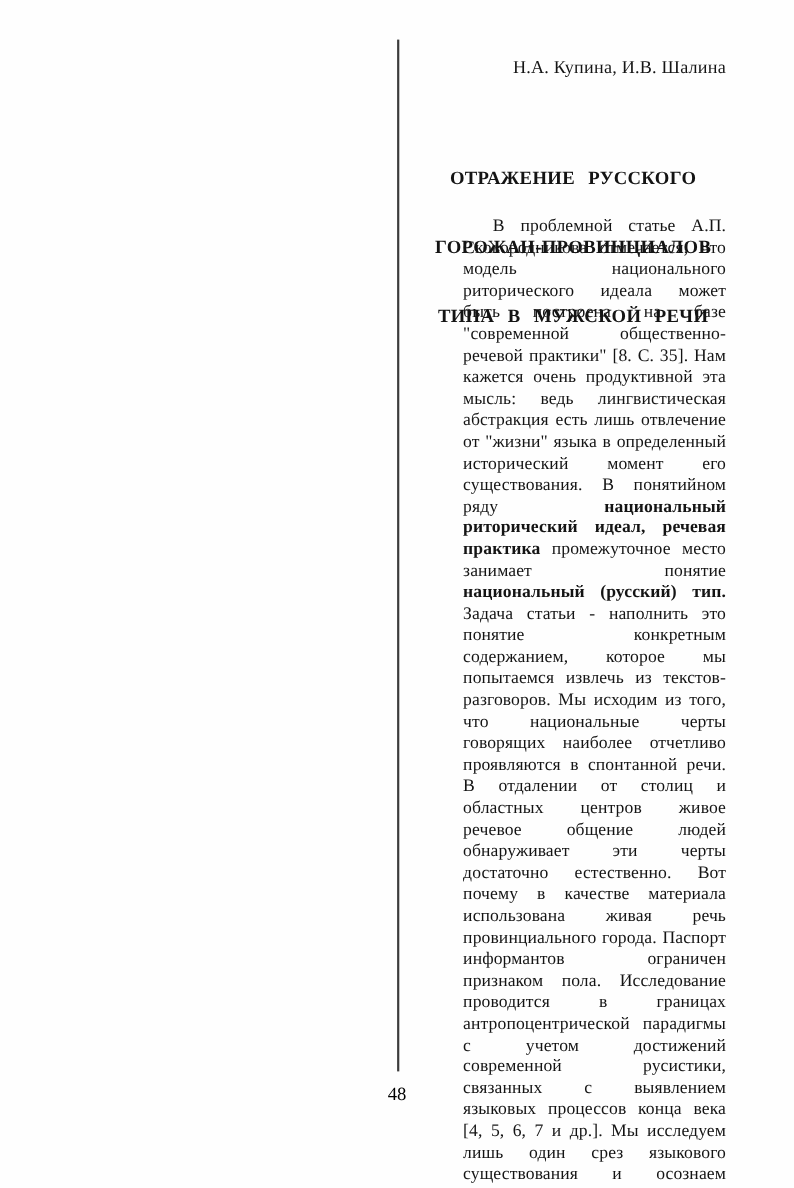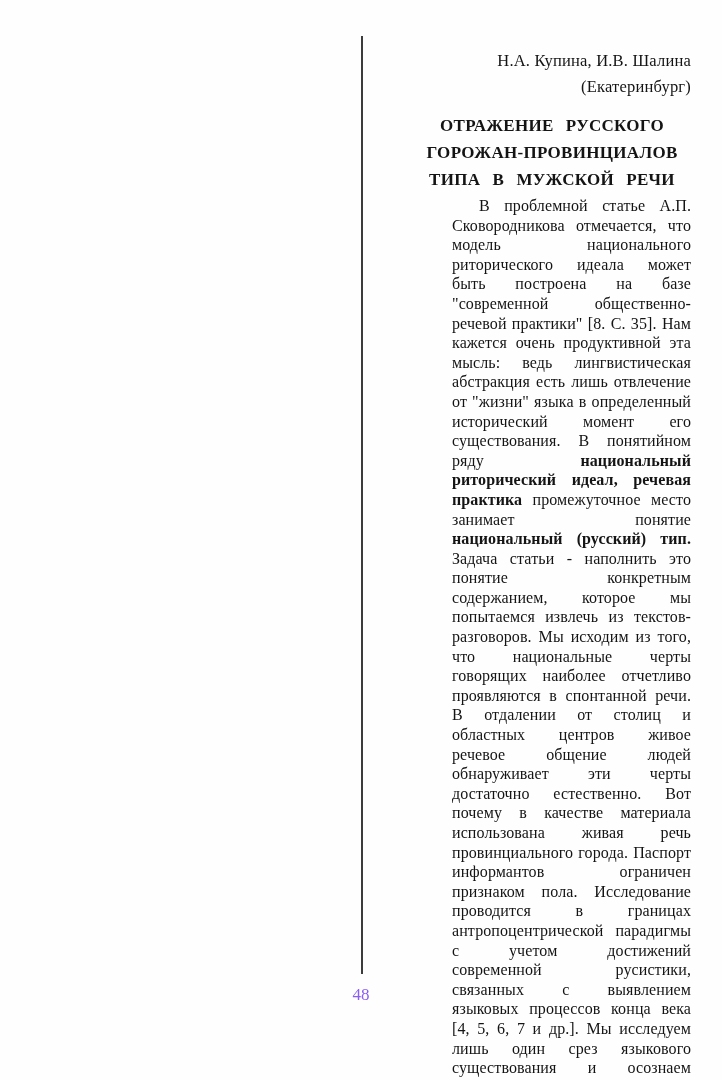--- a/index.html
+++ b/index.html
@@ -20,21 +20,21 @@
     position: absolute;
     left: 361px;
     top: 36px;
     width: 1.5px;
     height: 938px;
     background: #3c3c3c;
   }
 
   .column {
     position: absolute;
-    left: 413px;
+    left: 382px;
     top: 0;
     width: 278px;
     height: 1080px;
   }
 
   .authors {
     position: absolute;
     top: 48px;
     left: 0;
     right: 0;
@@ -51,20 +51,21 @@
     right: 0;
     font-weight: bold;
     font-size: 17px;
     line-height: 27px;
   }
   .title-line {
     text-align: center;
     word-spacing: 0.45em;
     letter-spacing: 0.3px;
     white-space: nowrap;
+    margin-top: 36px;
   }
 
   .body-text {
     position: absolute;
     top: 196px;
     left: 0;
     right: 0;
     margin-left: 39px;
   }
   .para {
@@ -77,35 +78,34 @@
   }
   .para b { font-weight: bold; }
 
   .page-number {
     position: absolute;
     top: 985px;
     left: 0;
     width: 722px;
     text-align: center;
     font-size: 17px;
-    color: #8b5cf6;
+    color: #000000;
   }
 </style>
 </head>
 <body>
 
 <div class="page">
 
   <div class="vrule"></div>
 
   <div class="column">
 
     <div class="authors">
       <div>Н.А. Купина, И.В. Шалина</div>
-      <div>(Екатеринбург)</div>
     </div>
 
     <div class="title">
       <div class="title-line">ОТРАЖЕНИЕ РУССКОГО</div>
       <div class="title-line">ГОРОЖАН-ПРОВИНЦИАЛОВ</div>
       <div class="title-line">ТИПА В МУЖСКОЙ РЕЧИ</div>
     </div>
 
     <div class="body-text">
         <p class="para"><span>В проблемной статье А.П. Сковородникова отмечается, что модель национального риторического идеала может быть построена на базе "современной общественно-речевой практики" [8. С. 35]. Нам кажется очень продуктивной эта мысль: ведь лингвистическая абстракция есть лишь отвлечение от "жизни" языка в определенный исторический момент его существования. В понятийном ряду </span><b>национальный риторический идеал, речевая практика</b><span> промежуточное место занимает понятие </span><b>национальный (русский) тип.</b><span> Задача статьи - наполнить это понятие конкретным содержанием, которое мы попытаемся извлечь из текстов-разговоров. Мы исходим из того, что национальные черты говорящих наиболее отчетливо проявляются в спонтанной речи. В отдалении от столиц и областных центров живое речевое общение людей обнаруживает эти черты достаточно естественно. Вот почему в качестве материала использована живая речь провинциального города. Паспорт информантов ограничен признаком пола. Исследование проводится в границах антропоцентрической парадигмы с учетом достижений современной русистики, связанных с выявлением языковых процессов конца века [4, 5, 6, 7 и др.]. Мы исследуем лишь один срез языкового существования и осознаем предварительность конечного вывода.</span></p>

